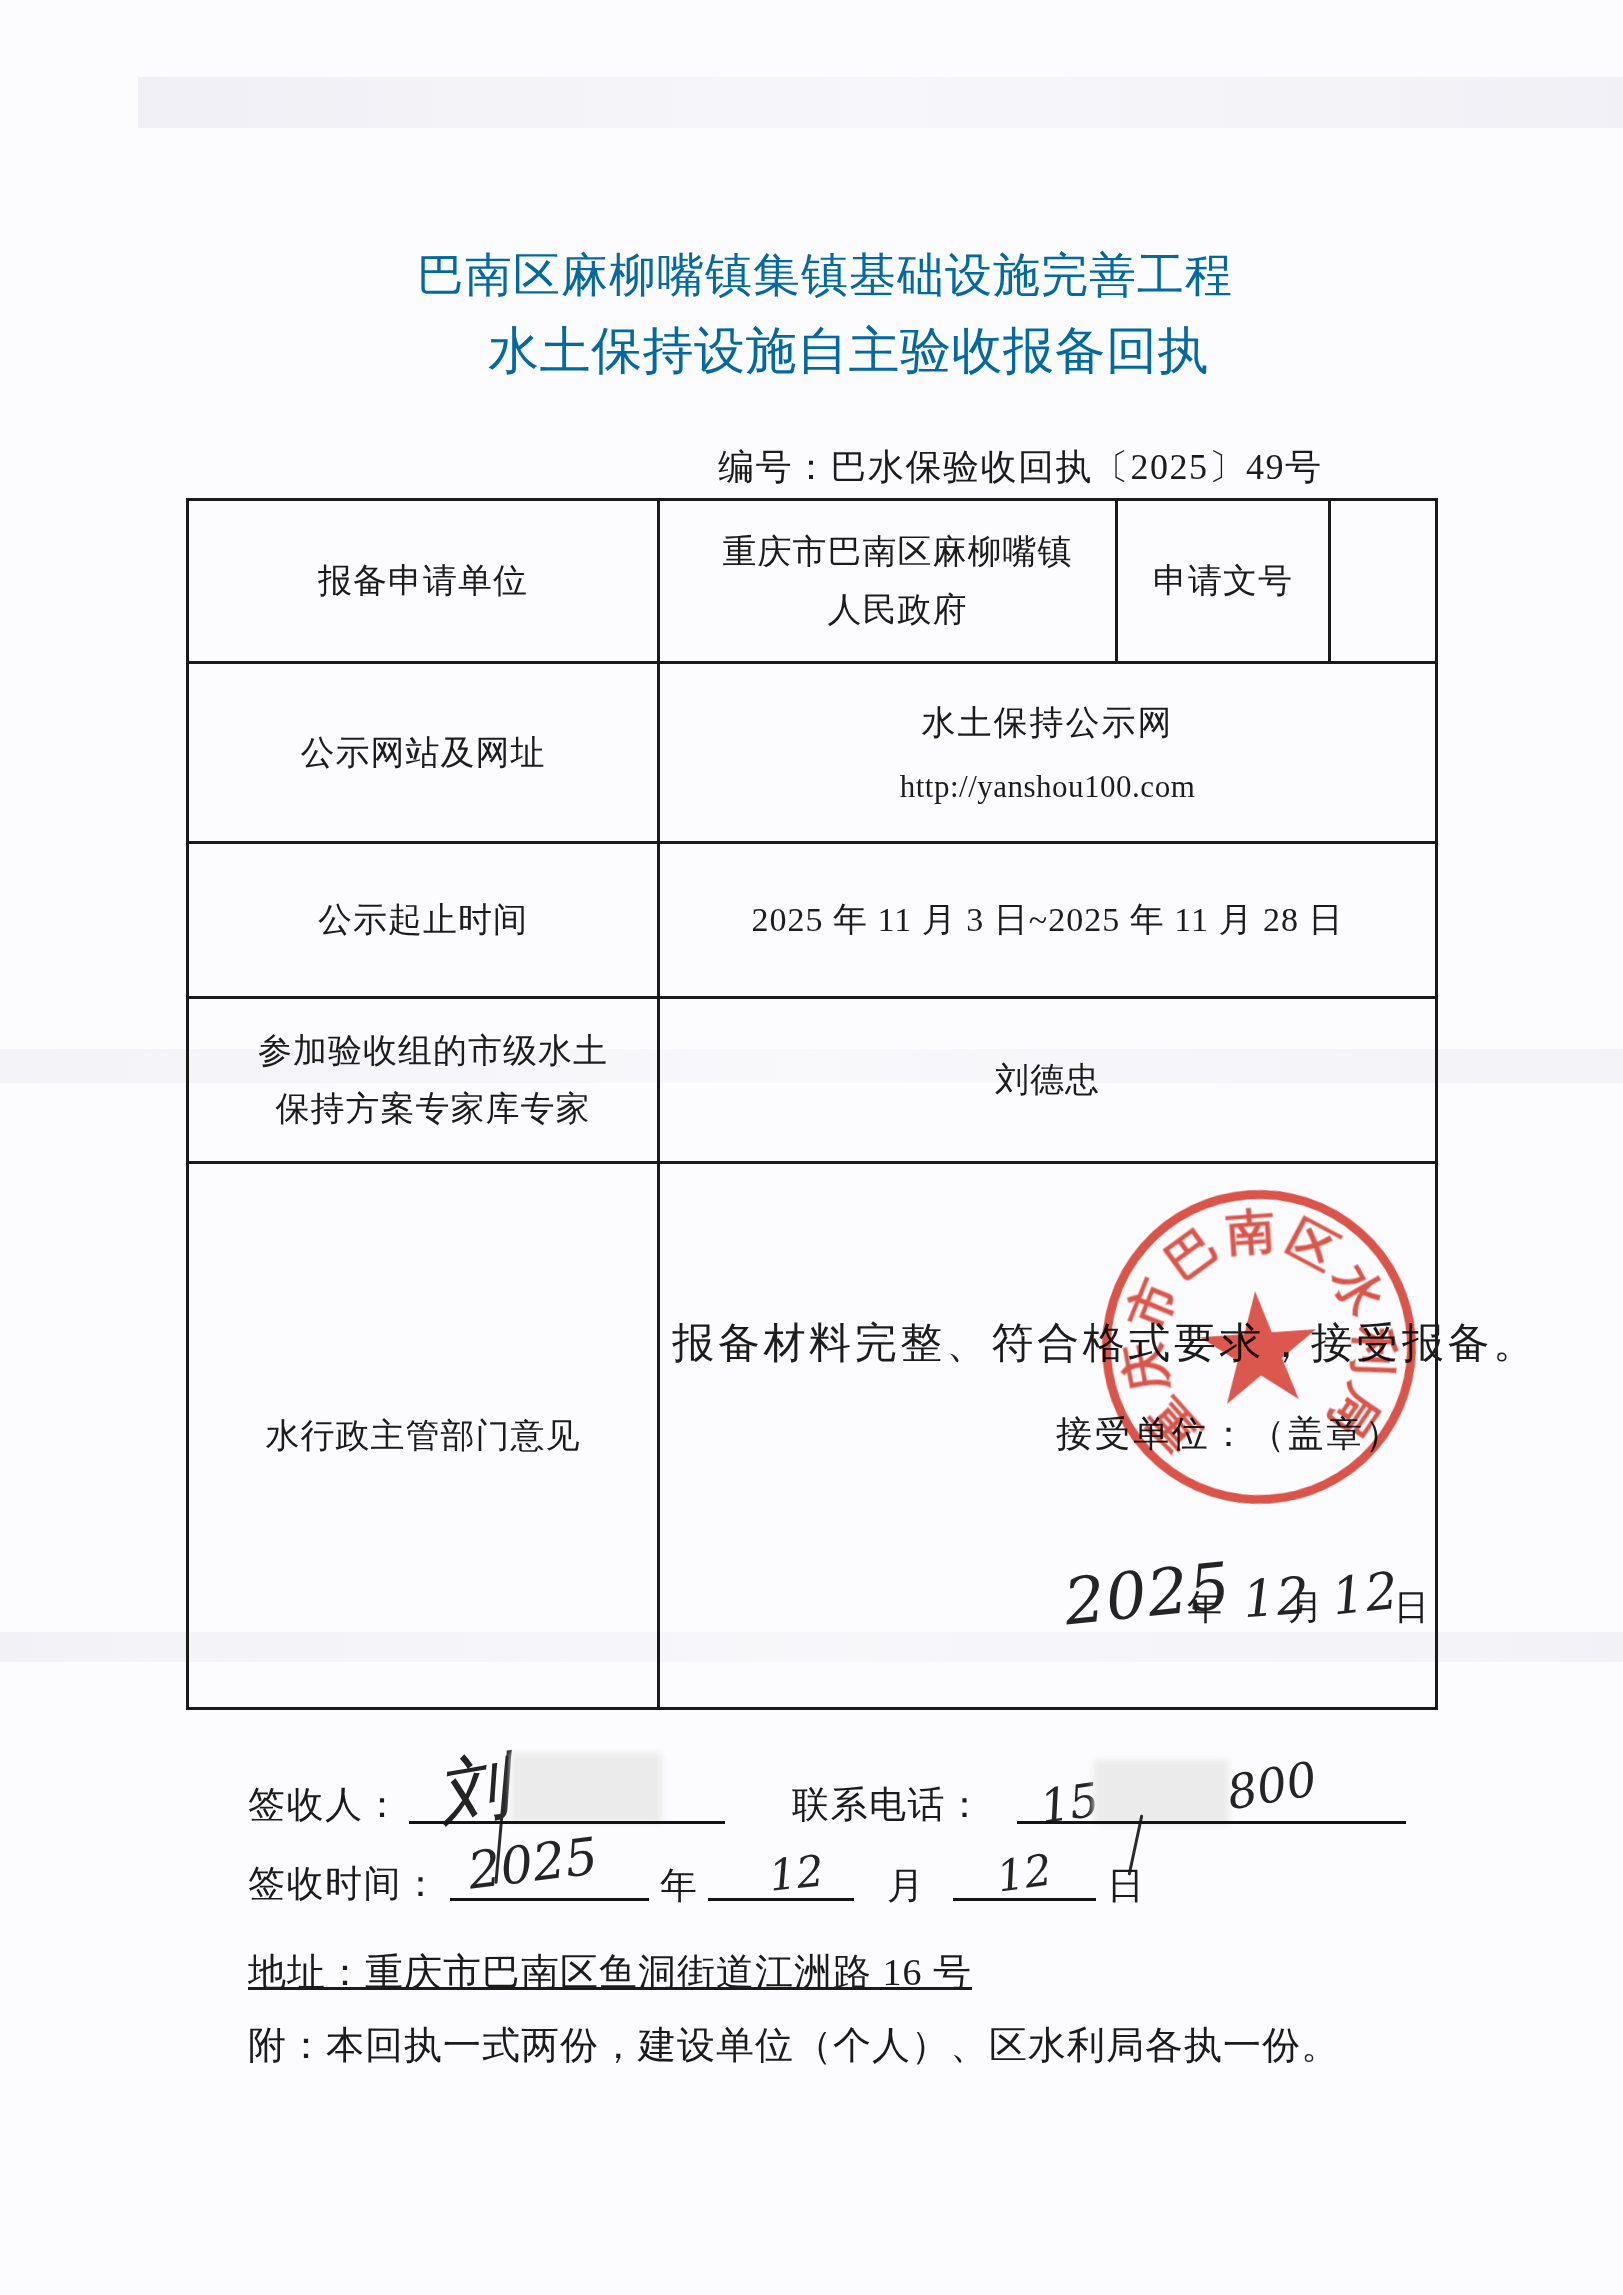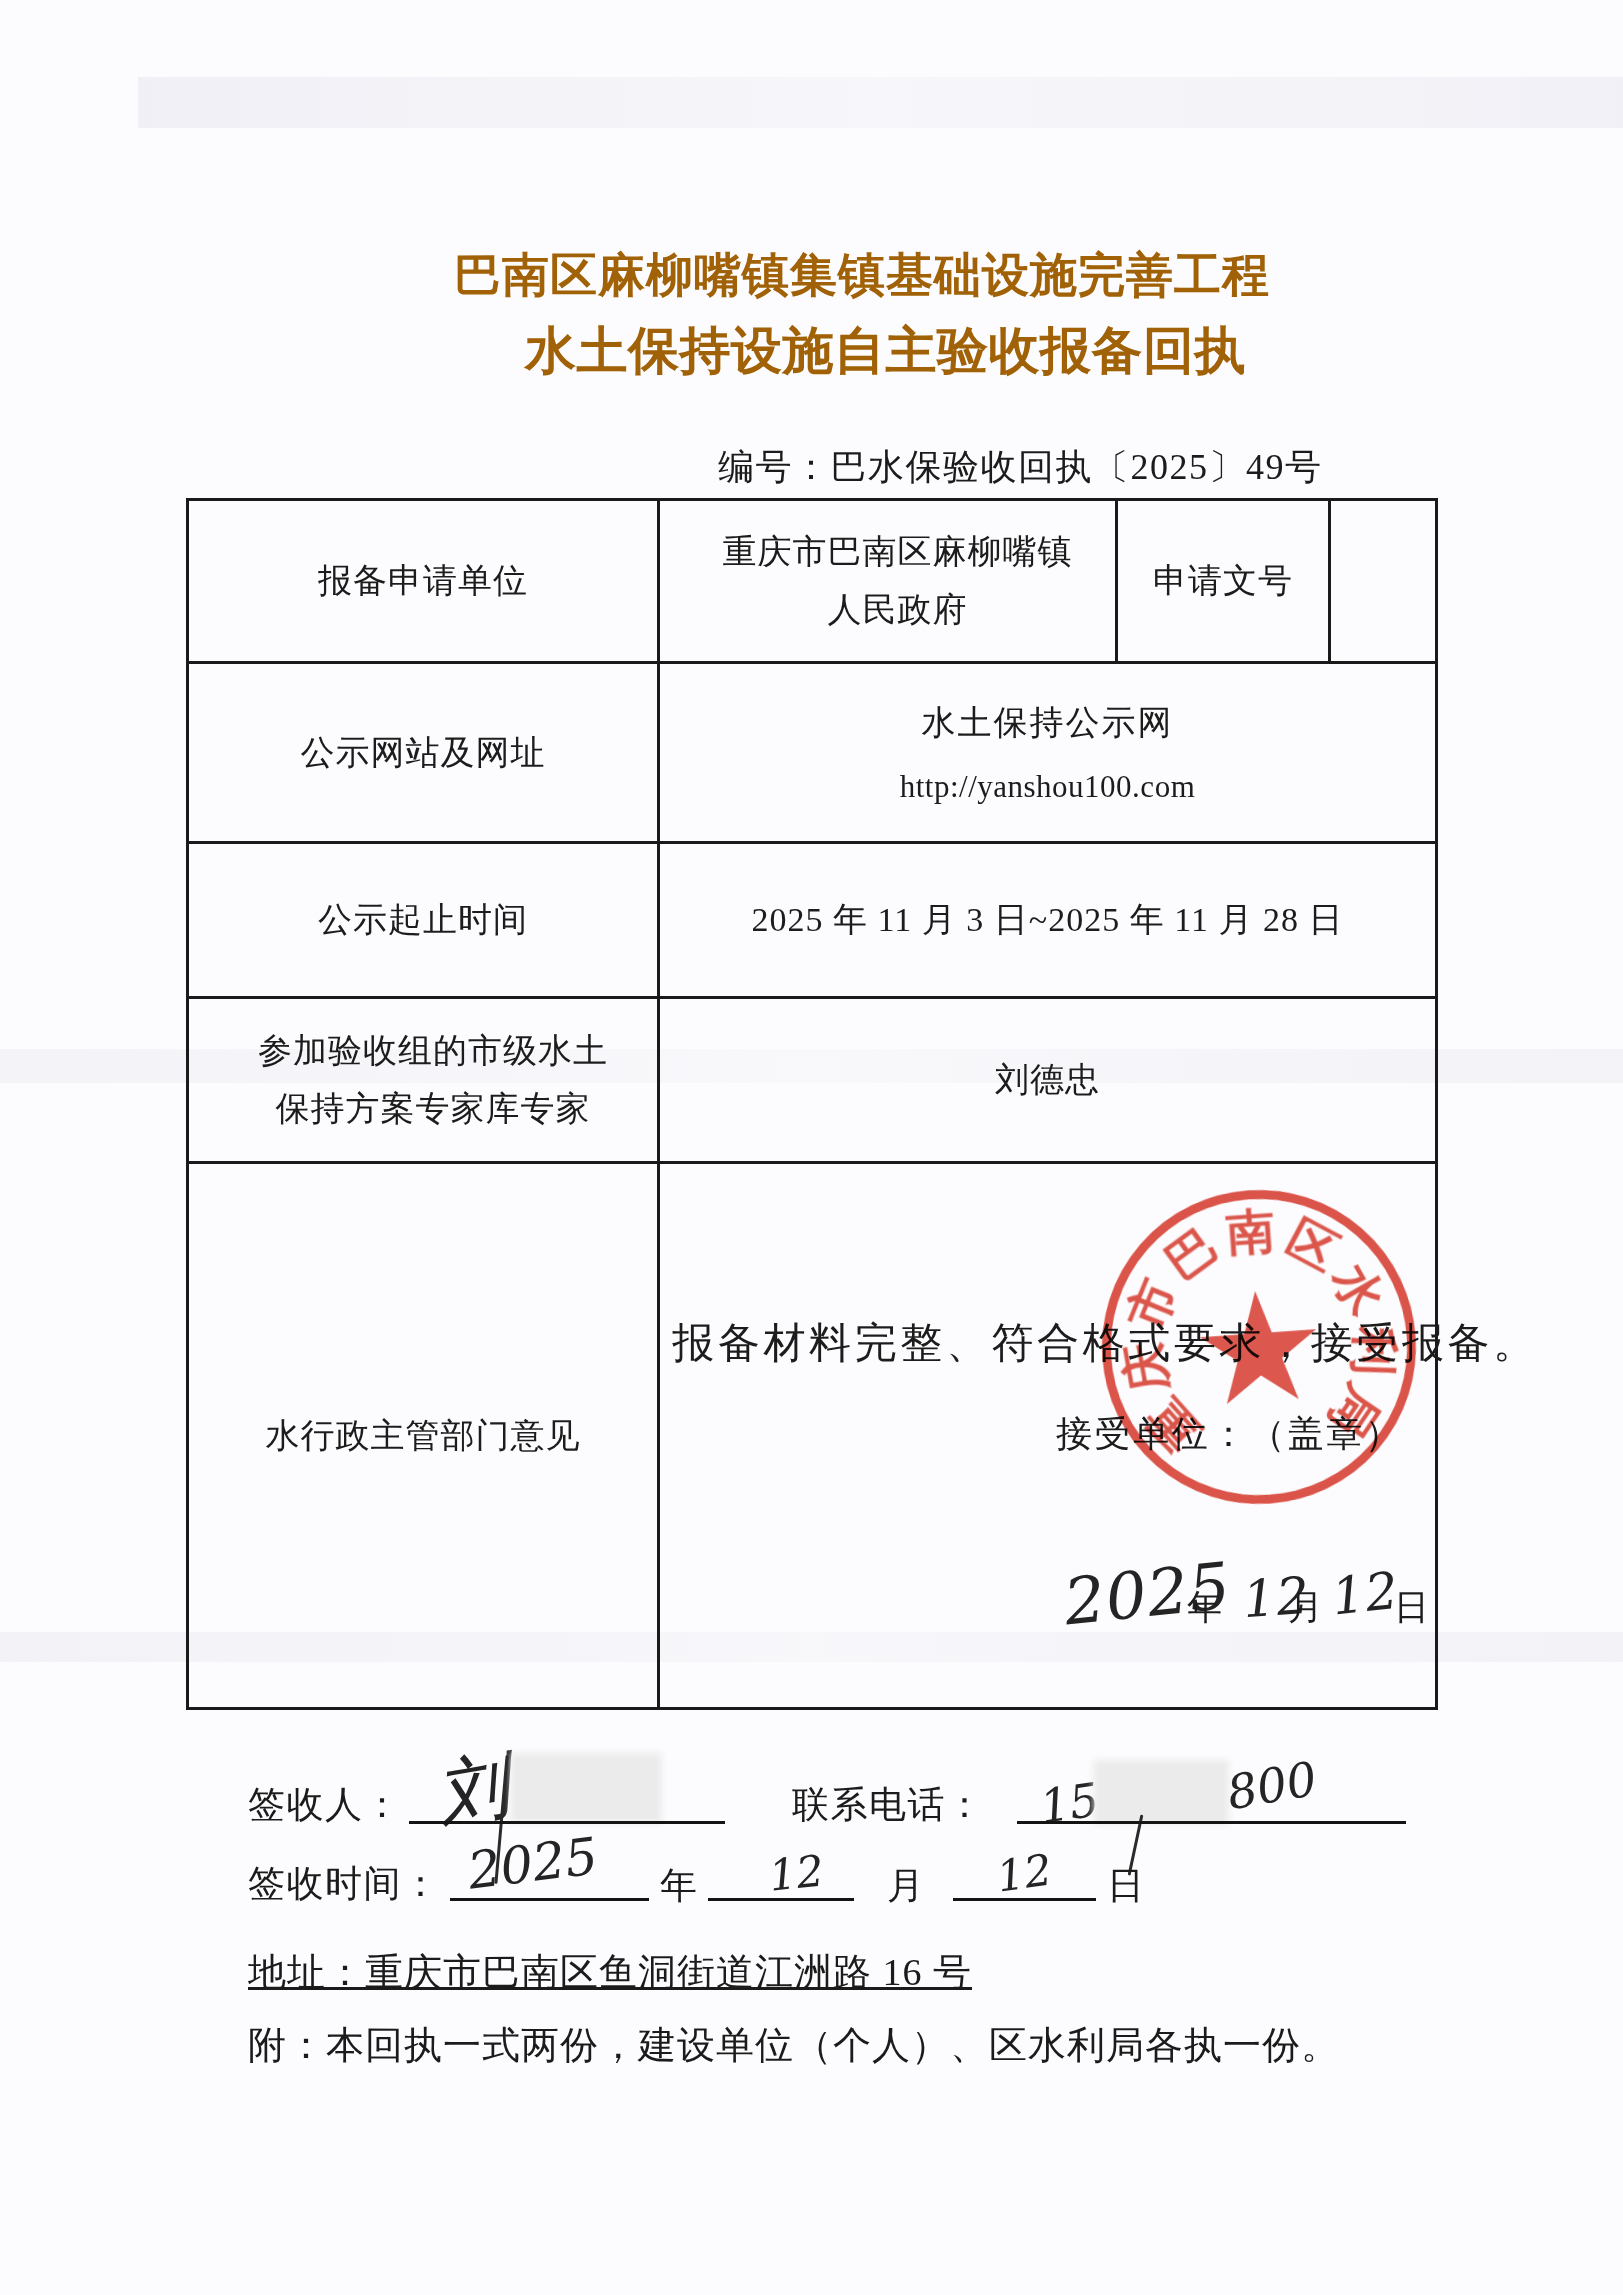--- a/index.html
+++ b/index.html
@@ -2,21 +2,21 @@
 <html style="font-size:8.2px"><head>
 <meta charset="utf-8">
 <style>
   html,body{margin:0;padding:0;background:#e8e8ec;}
   .page{
     position:relative;width:1623px;height:2295px;background:#fcfcfe;
     font-family:"Liberation Serif","DejaVu Serif",serif;color:#1b1b1b;overflow:hidden;
   }
   .abs{position:absolute;}
   .streak{position:absolute;pointer-events:none;}
-  .title{position:absolute;font-weight:bold;white-space:nowrap;color:#a16207;margin-left:37px;}
+  .title{position:absolute;font-weight:normal;white-space:nowrap;color:#0369a1;}
   .title1{left:417px;top:244px;font-size:47px;letter-spacing:1px;}
   .title2{left:488px;top:317px;font-size:51px;letter-spacing:0.5px;}
   .docnum{left:718px;top:443px;font-size:36px;letter-spacing:1.5px;white-space:nowrap;}
   table.filing{
     position:absolute;left:186px;top:498px;width:1248px;
     border-collapse:collapse;table-layout:fixed;
   }
   table.filing td{
     border:3.1px solid #1a1a1a;text-align:center;vertical-align:middle;
     font-size:34px;padding:0;letter-spacing:1px;color:#1c1c1c;

